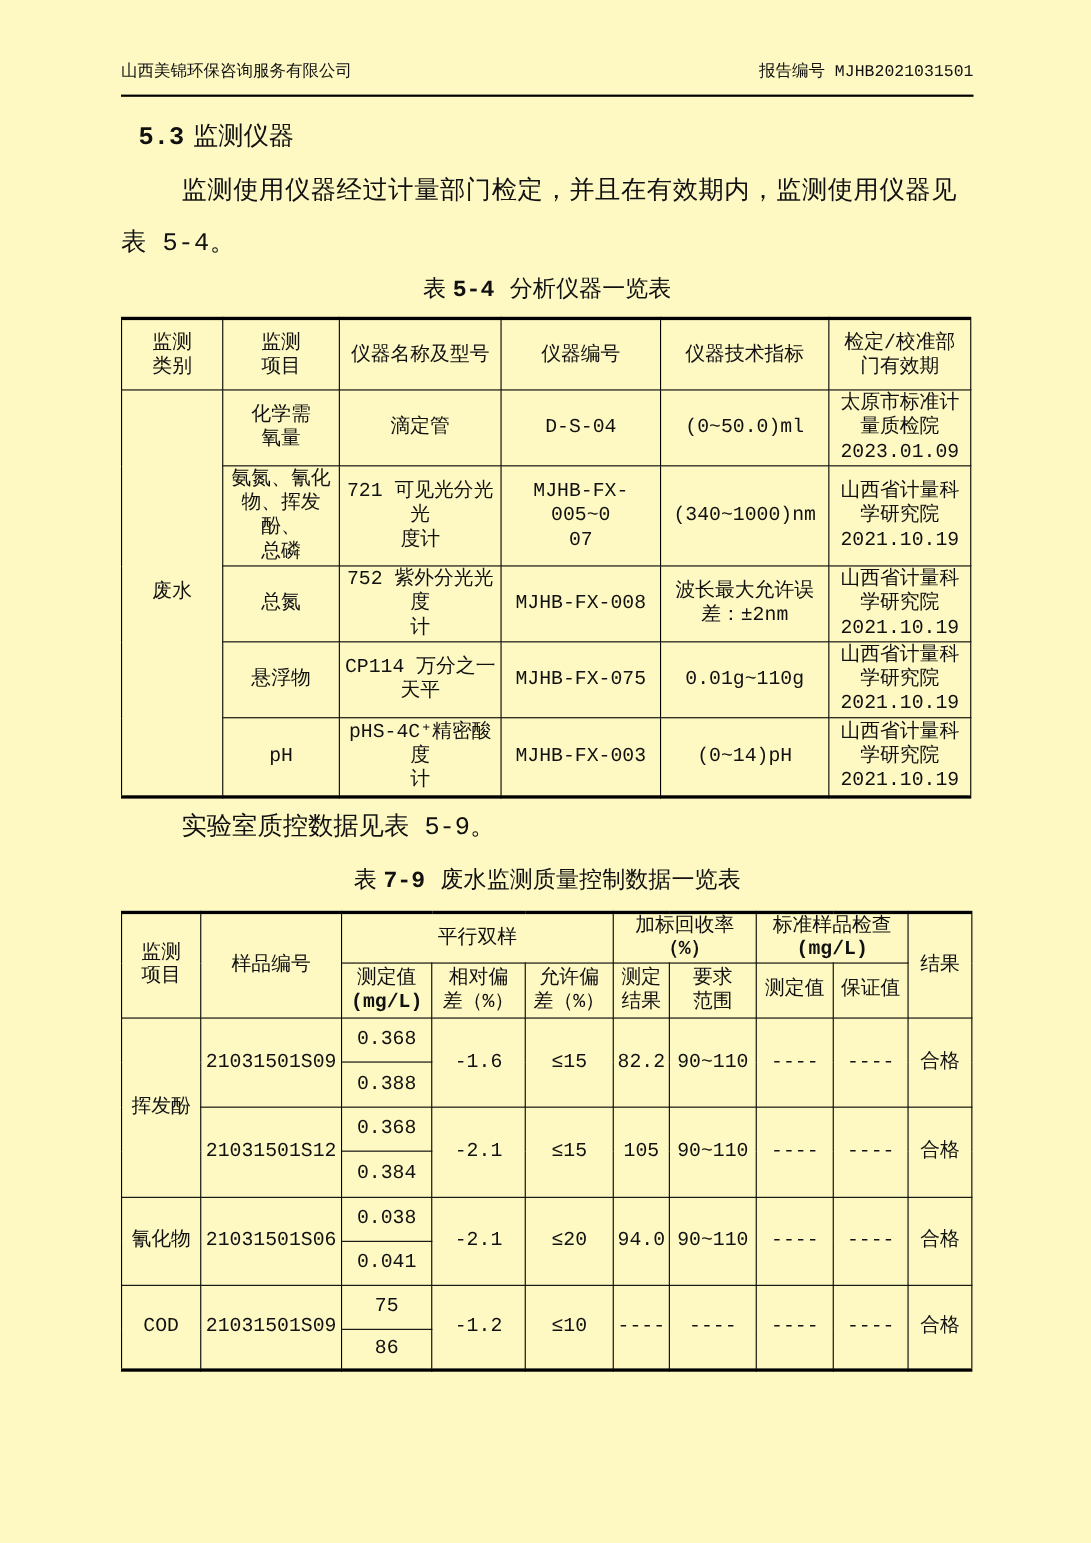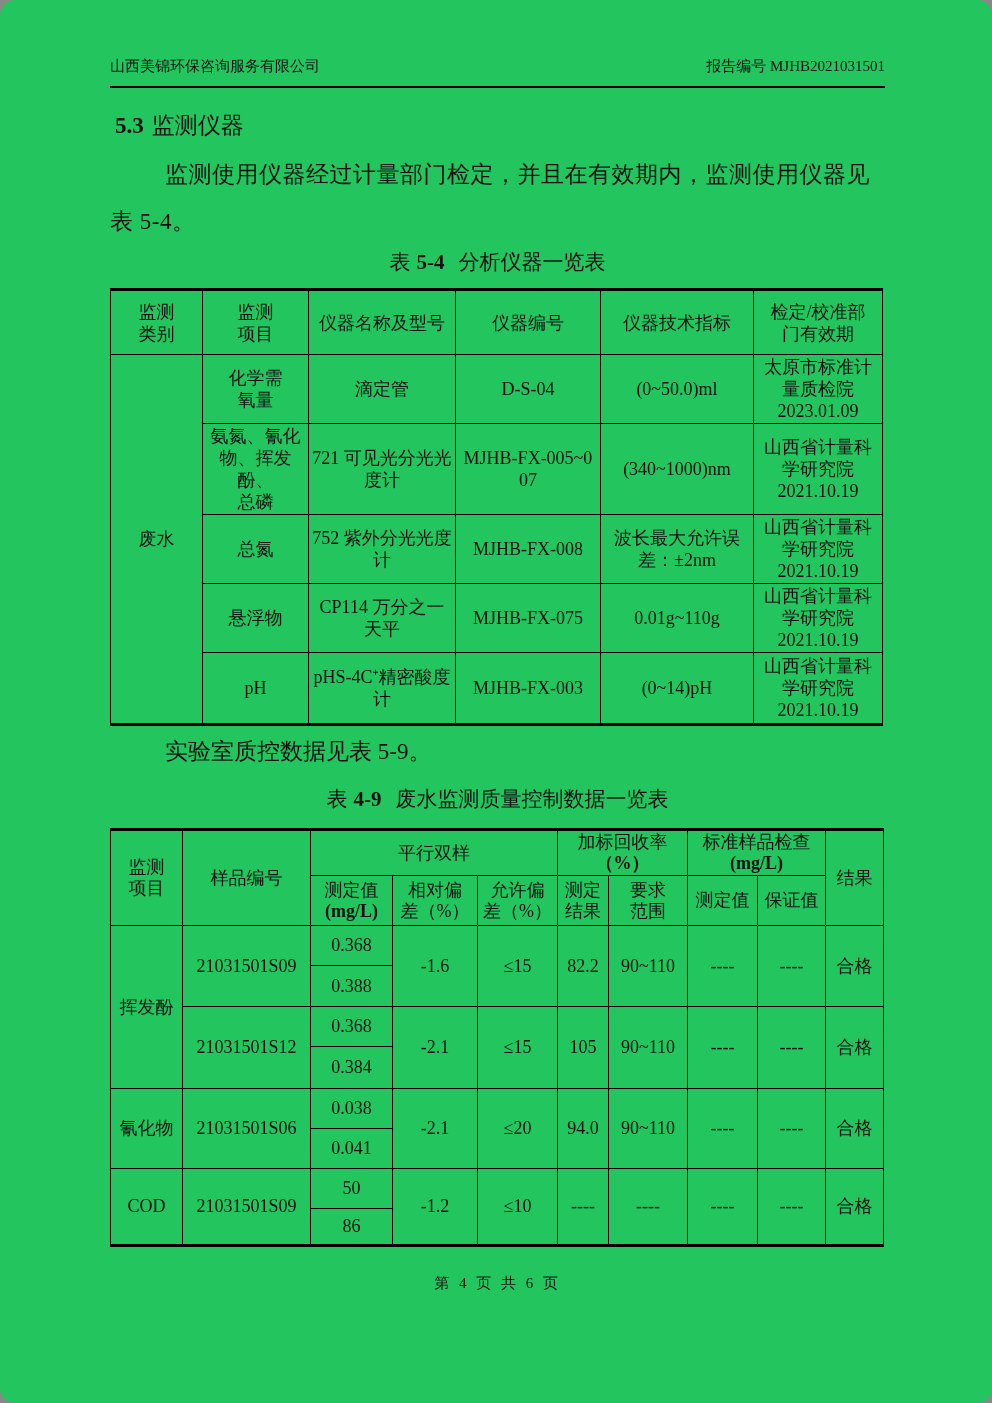--- a/index.html
+++ b/index.html
@@ -1,32 +1,31 @@
 <!DOCTYPE html>
 <html><head>
 <meta charset="utf-8">
 <style>
   * { box-sizing: border-box; }
   html,body { margin:0; padding:0; background:#888; }
   .page {
     position:relative; width:992px; height:1403px; margin:0 auto;
-    background:#22c55e; color:#111;
-    font-family:Liberation Serif, serif;
+    background:#fef9c3; color:#111;
+    font-family:Liberation Mono, monospace;
     overflow:hidden;
-    border-radius:15px;
   }
   .content { width:775px; margin-left:110px; }
 
   .doc-header {
     padding-top:57px; display:flex; justify-content:space-between;
     align-items:flex-end; font-size:15px; line-height:18px;
   }
   .header-rule { border-bottom:2px solid #000; margin-top:11px; }
 
-  .sec-heading { margin:25px 0 0 5px; font-size:23px; line-height:25px; font-weight:normal; }
+  .sec-heading { margin:25px 0 0 16px; font-size:23px; line-height:25px; font-weight:normal; }
   .sec-heading .num { font-weight:bold; margin-right:8px; }
 
   .body-par {
     margin:13px 0 0 0; font-size:23px; line-height:47px;
     text-indent:55px; white-space:pre-line; letter-spacing:0.5px;
   }
   .body-par2 { margin:13px 0 16px 0; font-size:23px; line-height:26px; text-indent:55px; }
 
   .tbl-caption { margin-top:3px; font-size:21px; text-align:center; }
   .tbl-caption .num { font-weight:bold; margin:0 14px 0 6px; }
@@ -138,21 +137,21 @@
         <td class="preline">山西省计量科
 学研究院
 2021.10.19</td>
       </tr>
     </tbody>
       </table>
 
 
     <p class="body-par2">实验室质控数据见表 5-9。</p>
 
-    <div class="tbl-caption" style="margin-top:20px"><span>表</span><span class="num">4-9</span><span>废水监测质量控制数据一览表</span></div>
+    <div class="tbl-caption" style="margin-top:20px"><span>表</span><span class="num">7-9</span><span>废水监测质量控制数据一览表</span></div>
 
     <table class="t59">
       <colgroup>
         <col style="width:72px">
           <col style="width:128px">
           <col style="width:82px">
         <col style="width:85px">
           <col style="width:80px">
           <col style="width:51px">
         <col style="width:79px">
@@ -235,31 +234,30 @@
         <td rowspan="2">----</td>
         <td rowspan="2">合格</td>
       </tr>
       <tr>
         <td style="height:40px">0.041</td>
       </tr>
 
       <tr>
         <td rowspan="2">COD</td>
         <td rowspan="2">21031501S09</td>
-        <td style="height:40px">50</td>
+        <td style="height:40px">75</td>
         <td rowspan="2">-1.2</td>
         <td rowspan="2">≤10</td>
         <td rowspan="2">----</td>
         <td rowspan="2">----</td>
         <td rowspan="2">----</td>
         <td rowspan="2">----</td>
         <td rowspan="2">合格</td>
       </tr>
       <tr>
         <td style="height:37px">86</td>
       </tr>
     </tbody>
       </table>
 
-    <div class="page-footer">第 4 页 共 6 页</div>
 
   </div>
 </div>
 
 </body></html>

